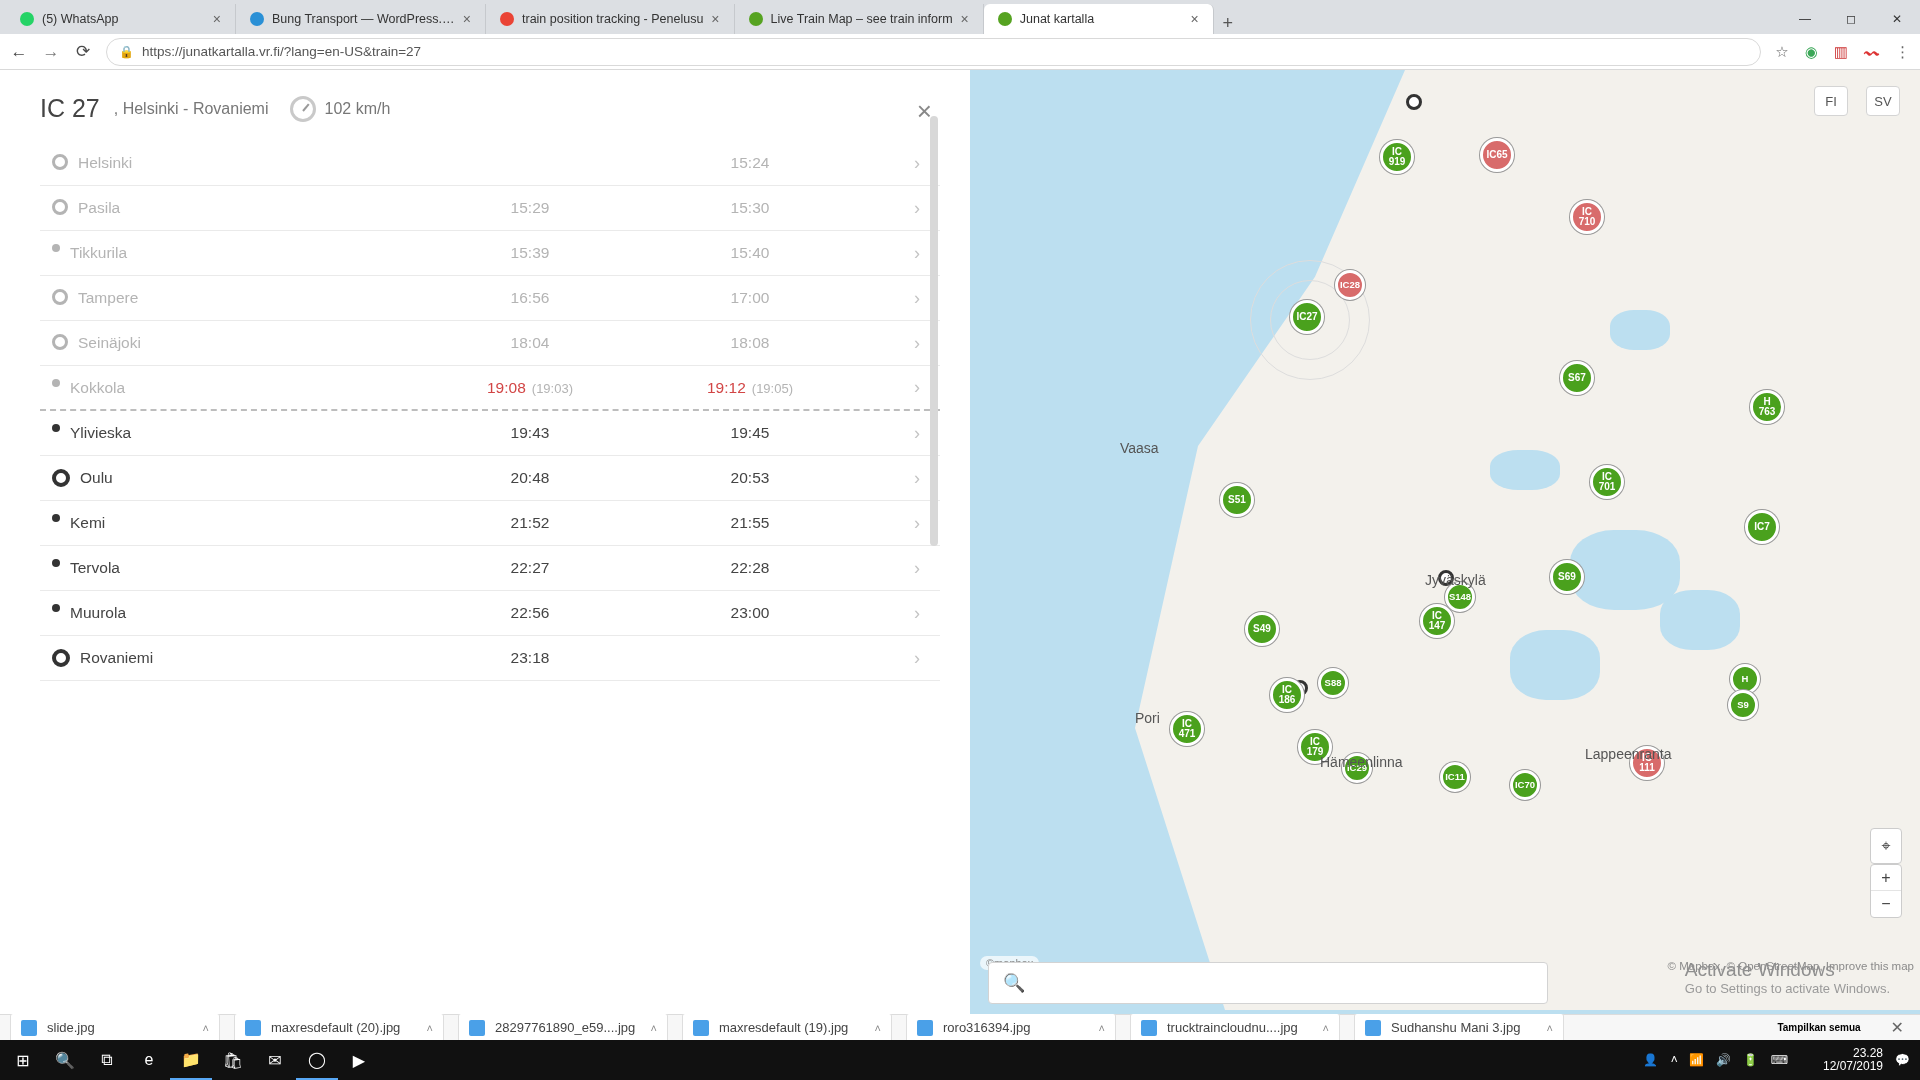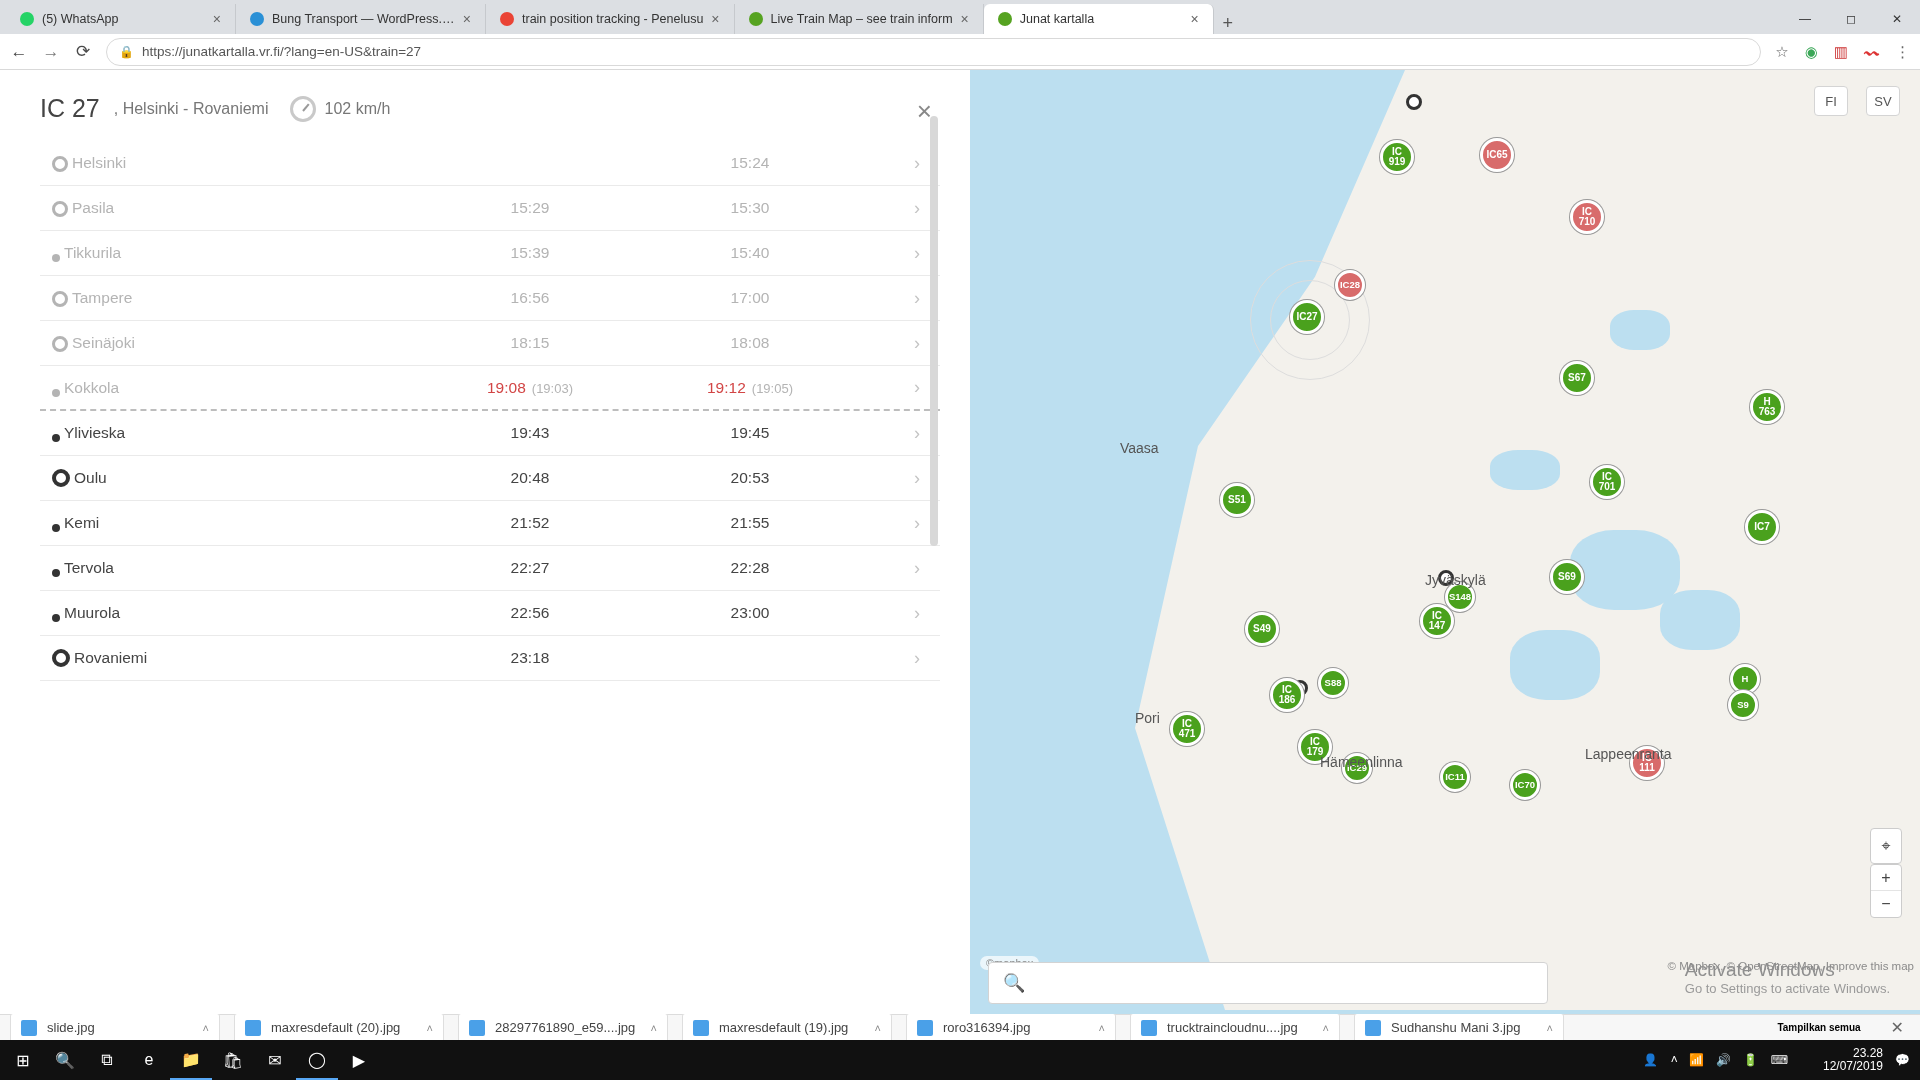--- a/index.html
+++ b/index.html
@@ -39,21 +39,21 @@
 
 .sched-head { background:#68a426; color:#fff; height:48px; display:flex; align-items:center; border-radius:2px 2px 0 0; font-size:15px; font-weight:500;}
 .sched-head .c1 { width:380px; padding-left:18px;}
 .sched-head .c2 { width:220px; text-align:center;}
 .sched-head .c3 { width:220px; text-align:center;}
 
 .rows { position:relative; }
 .row { height:45px; display:flex; align-items:center; border-bottom:1px solid #eaeaea; font-size:15.5px; color:#444; }
 .row.past { color:#b4b4b4; }
 .row.divider { border-bottom:2px dashed #bdbdbd; }
-.row .stopcol { width:380px; display:flex; align-items:flex-end; padding-left:12px; gap:4px;}
+.row .stopcol { width:380px; display:flex; align-items:flex-start; padding-left:12px; gap:10px;}
 .stop-circle { width:16px; height:16px; border:3px solid #b4b4b4; border-radius:50%; background:#fff;}
 .stop-circle.big { width:18px; height:18px; border-width:4px; border-color:#333;}
 .stop-dot { width:8px; height:8px; border-radius:50%; background:#b4b4b4;}
 .stop-dot.future { background:#333;}
 .row .arr, .row .dep { width:220px; text-align:center; }
 .late { color:#d24545; }
 .orig { color:#b4b4b4; font-size:13px; margin-left:6px;}
 .row .chev { flex:1; text-align:right; padding-right:20px; color:#c4c4c4; font-size:18px;}
 .scroll-thumb { position:absolute; right:32px; top:46px; width:8px; height:430px; background:#d8d8d8; border-radius:4px;}
 
@@ -212,21 +212,21 @@
             </div>
             <div class="arr">16:56</div>
             <div class="dep">17:00</div>
             <div class="chev">›</div>
           </div>
           <div class="row past">
             <div class="stopcol">
               <span class="stop-circle"></span>
               <span>Seinäjoki</span>
             </div>
-            <div class="arr">18:15</div>
+            <div class="arr">18:04</div>
             <div class="dep">18:08</div>
             <div class="chev">›</div>
           </div>
           <div class="row past divider">
             <div class="stopcol">
               <span class="stop-dot"></span>
               <span>Kokkola</span>
             </div>
             <div class="arr"><span class="late">19:08</span><span class="orig">(19:03)</span></div>
             <div class="dep"><span class="late">19:12</span><span class="orig">(19:05)</span></div>

